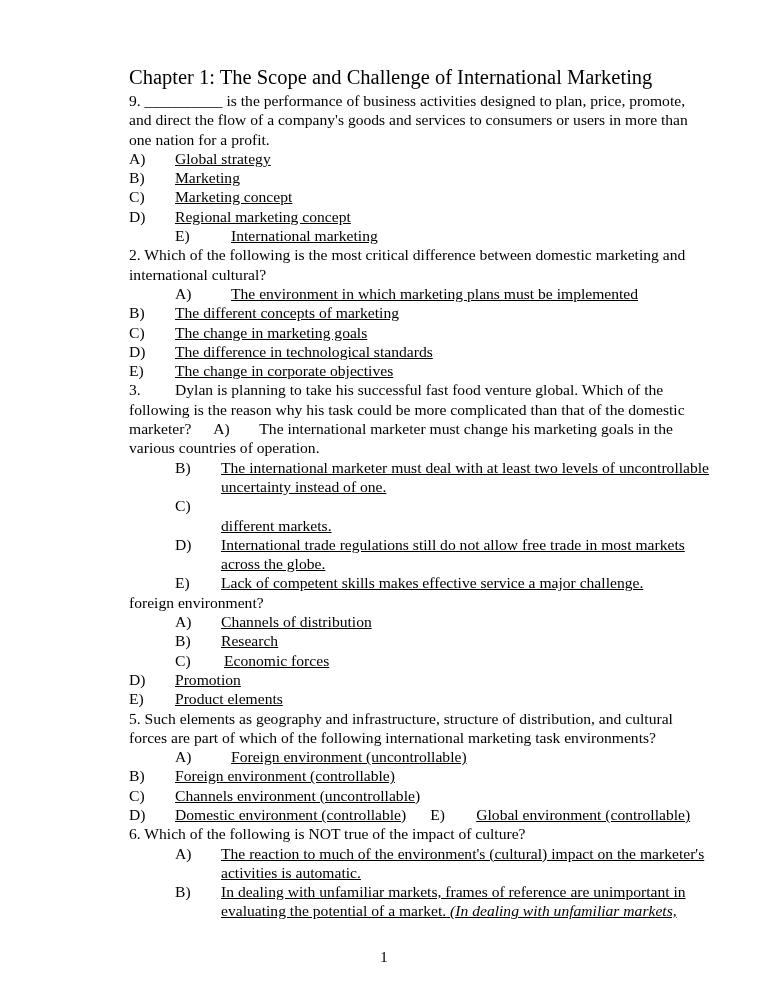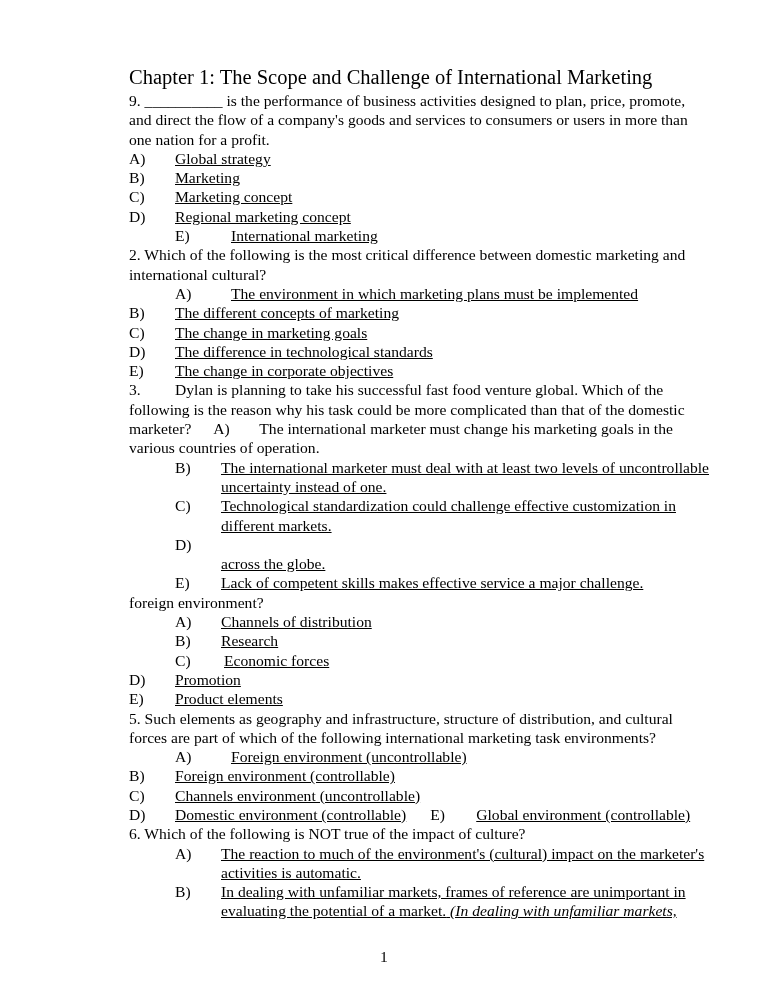--- a/index.html
+++ b/index.html
@@ -84,25 +84,25 @@
     <div class="line"><span class="tab">3.</span><span>Dylan is planning to take his successful fast food venture global. Which of the</span></div>
     <div class="line">following is the reason why his task could be more complicated than that of the domestic</div>
     <div class="line"><span>marketer?</span><span class="tab2"></span><span class="inline-opt" style="width:46px">A)</span><span>The international marketer must change his marketing goals in the</span></div>
     <div class="line">various countries of operation.</div>
     <div class="opt ind">
         <span class="lbl">B)</span>
         <span class="txt"><span>The international marketer must deal with at least two levels of uncontrollable</span><br><span>uncertainty instead of one.</span></span>
       </div>
     <div class="opt ind">
         <span class="lbl">C)</span>
-        <span class="txt"><span>Technological standardization could challenge effective customization in</span><br><span>different markets.</span></span>
+        <span class="txt"><br><span>different markets.</span></span>
       </div>
     <div class="opt ind">
         <span class="lbl">D)</span>
-        <span class="txt"><br><span>across the globe.</span></span>
+        <span class="txt"><span>International trade regulations still do not allow free trade in most markets</span><br><span>across the globe.</span></span>
       </div>
     <div class="opt ind">
         <span class="lbl">E)</span>
         <span class="txt">Lack of competent skills makes effective service a major challenge.</span>
       </div>
   </div>
 
   <div>
     <div class="line">foreign environment?</div>
     <div class="opt ind">

